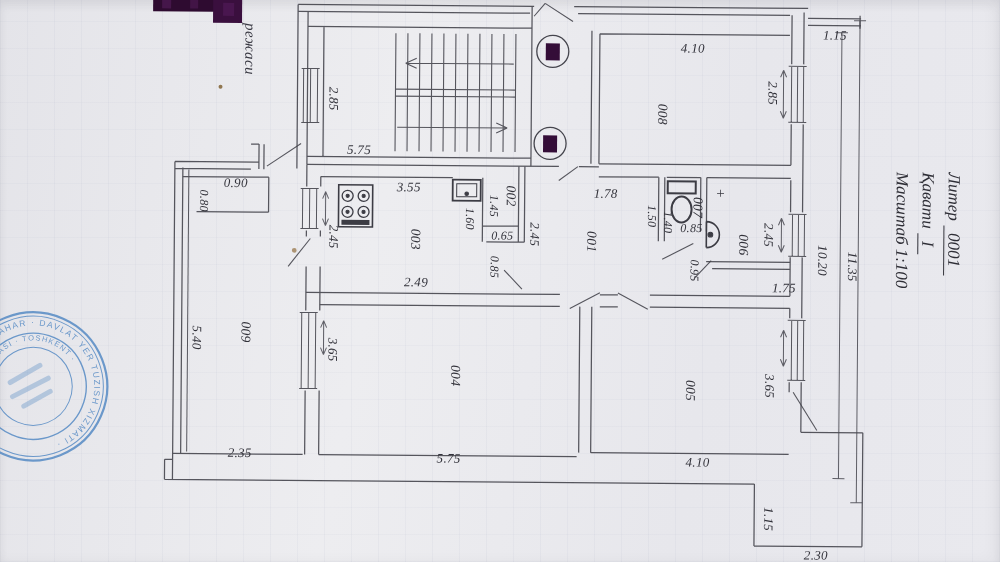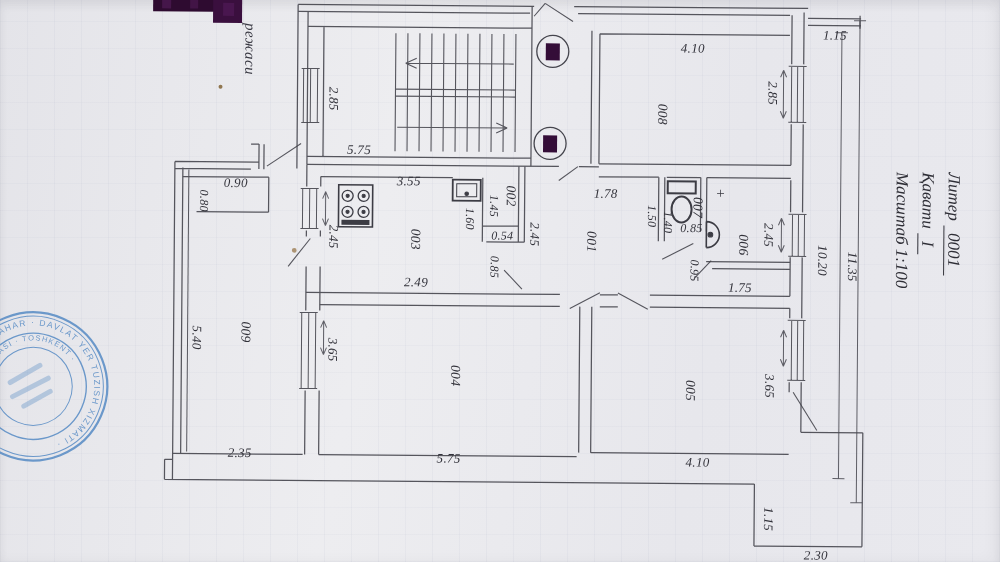--- a/index.html
+++ b/index.html
@@ -190,45 +190,45 @@
     <span class="lbl" style="left:358px;top:151px">5.75</span>
 
     <span class="lbl" style="left:691px;top:47px">4.10</span>
     <span class="lbl rot room" style="left:661px;top:113px">008</span>
     <span class="lbl rot" style="left:771px;top:91px">2.85</span>
     <span class="lbl" style="left:833px;top:33px">1.15</span>
 
     <span class="lbl rot" style="left:822px;top:258px">10.20</span>
     <span class="lbl rot" style="left:852px;top:264px">11.35</span>
 
-    <span class="lbl" style="left:408px;top:182px">3.55</span>
+    <span class="lbl" style="left:408px;top:188px">3.55</span>
     <span class="lbl rot" style="left:333px;top:238px">2.45</span>
     <span class="lbl rot room" style="left:415px;top:240px">003</span>
     <span class="lbl" style="left:416px;top:283px">2.49</span>
 
     <span class="lbl rot room" style="left:510px;top:196px">002</span>
     <span class="lbl rot small" style="left:493px;top:206px">1.45</span>
     <span class="lbl rot small" style="left:469px;top:219px">1.60</span>
-    <span class="lbl small" style="left:502px;top:236px">0.54</span>
+    <span class="lbl small" style="left:502px;top:236px">0.65</span>
     <span class="lbl rot small" style="left:494px;top:267px">0.85</span>
 
     <span class="lbl rot" style="left:534px;top:234px">2.45</span>
     <span class="lbl" style="left:605px;top:193px">1.78</span>
     <span class="lbl rot room" style="left:591px;top:241px">001</span>
 
     <span class="lbl rot small" style="left:651px;top:215px">1.50</span>
     <span class="lbl rot small" style="left:667px;top:221px">1.40</span>
     <span class="lbl rot room" style="left:697px;top:206px">007</span>
     <span class="lbl small" style="left:691px;top:227px">0.85</span>
 
     <span class="lbl plus" style="left:720px;top:192px">+</span>
     <span class="lbl rot room" style="left:743px;top:243px">006</span>
     <span class="lbl rot" style="left:768px;top:233px">2.45</span>
     <span class="lbl rot small" style="left:694px;top:269px">0.95</span>
-    <span class="lbl" style="left:740px;top:286px">1.75</span>
+    <span class="lbl" style="left:784px;top:286px">1.75</span>
 
     <span class="lbl" style="left:235px;top:185px">0.90</span>
     <span class="lbl rot small" style="left:203px;top:203px">0.80</span>
     <span class="lbl rot" style="left:197px;top:340px">5.40</span>
     <span class="lbl rot room" style="left:246px;top:334px">009</span>
     <span class="lbl" style="left:241px;top:455px">2.35</span>
 
     <span class="lbl rot" style="left:333px;top:351px">3.65</span>
     <span class="lbl rot room" style="left:456px;top:376px">004</span>
     <span class="lbl" style="left:450px;top:459px">5.75</span>

